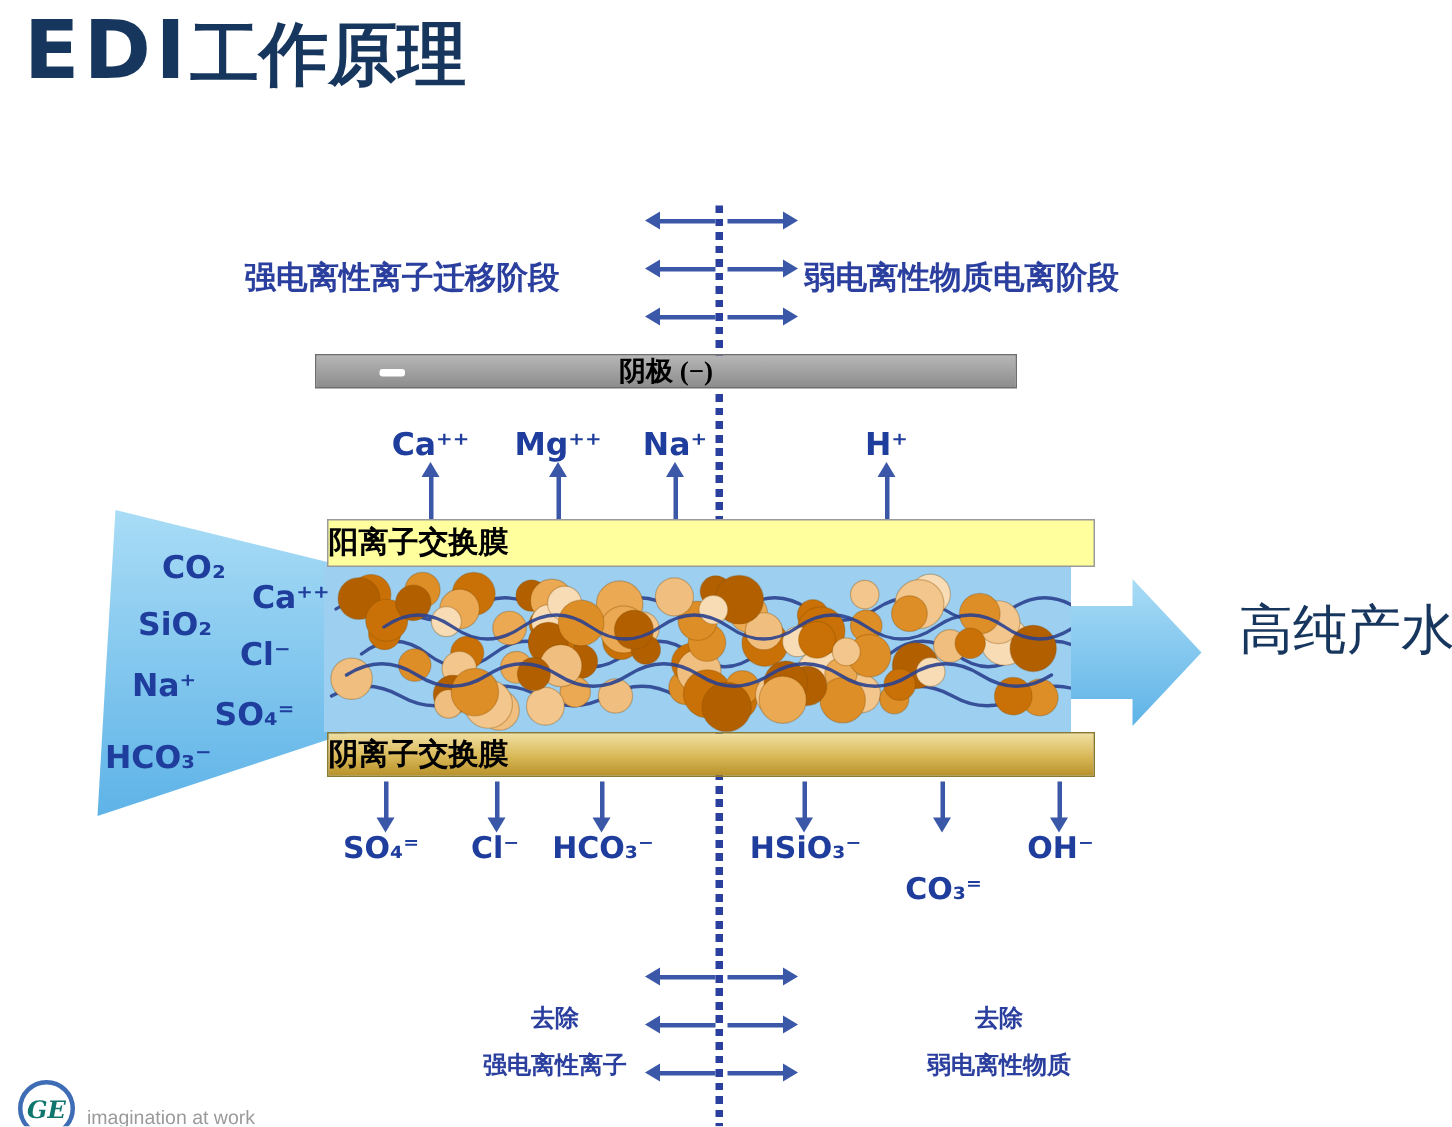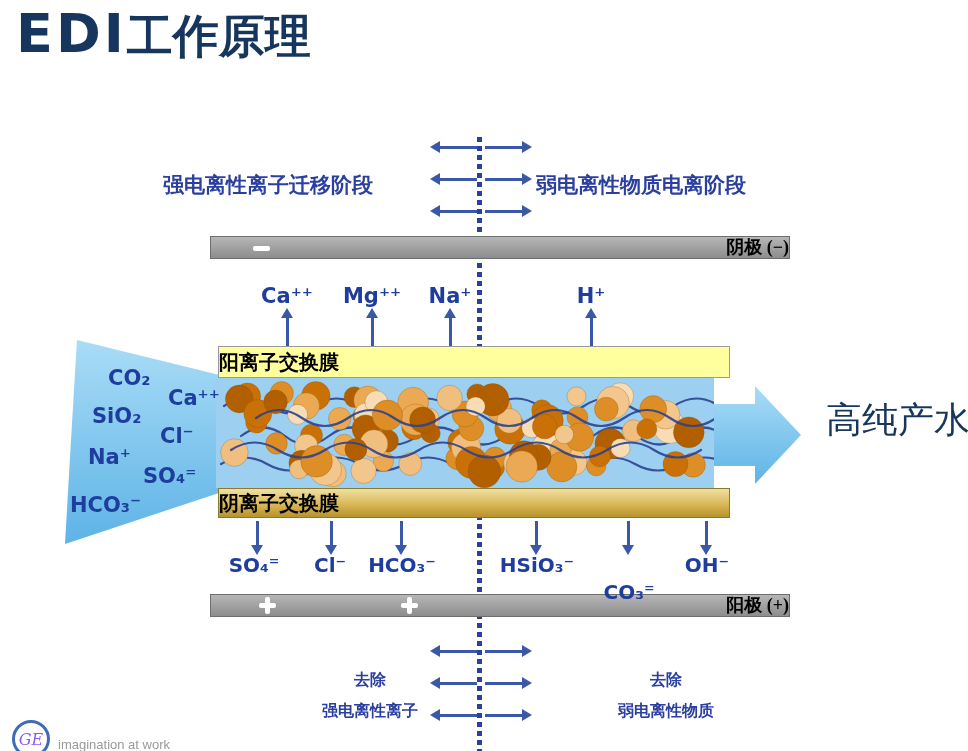--- a/index.html
+++ b/index.html
@@ -40,23 +40,23 @@
     content:''; position:absolute; top:-9px; left:-5px;
     border-left:6.5px solid transparent; border-right:6.5px solid transparent; border-bottom:10px solid #3A57A8;
   }
   .v-arrow.down::after {
     content:''; position:absolute; bottom:-9px; left:-5px;
     border-left:6.5px solid transparent; border-right:6.5px solid transparent; border-top:10px solid #3A57A8;
   }
 
   
   .electrode {
-    position:absolute; left:210px; width:580px; height:23px;
+    position:absolute; left:210px; width:468px; height:23px;
     background:linear-gradient(#b6b6b6, #8d8d8d); border:1px solid #6e6e6e;
-    z-index:4; text-align:right; font-size:18px; font-weight:700; color:#000; line-height:21px;
+    z-index:4; text-align:center; font-size:18px; font-weight:700; color:#000; line-height:21px;
   }
   .minus-icon { position:absolute; left:42px; top:9px; width:17px; height:5px; background:#fff; border-radius:2px; }
   .plus-icon { position:absolute; width:17px; height:17px; top:2px; }
   .plus-icon::before { content:''; position:absolute; left:0; top:6px; width:17px; height:5px; background:#fff; border-radius:2px; }
   .plus-icon::after  { content:''; position:absolute; left:6px; top:0; width:5px; height:17px; background:#fff; border-radius:2px; }
 
   
   .membrane {
     position:absolute; left:218px; width:512px; z-index:4;
     font-weight:700; font-size:20px; color:#000;
@@ -76,21 +76,21 @@
   .block-label { position:absolute; text-align:center; color:#2B3F9E; font-size:16px; font-weight:600; line-height:31px; z-index:5; }
 
   .product-label { position:absolute; left:826px; top:396px; font-size:36px; font-weight:400; color:#16365D; z-index:5; white-space:nowrap; }
 
   
   .ge-circle {
     position:absolute; left:12px; top:720px; width:38px; height:38px;
     border:3px solid #3E6DB5; border-radius:50%;
     display:flex; align-items:center; justify-content:center; z-index:6; background:#fff;
   }
-  .ge-circle span { font-family:"DejaVu Serif", serif; font-style:italic; font-weight:normal; font-size:16px; color:#8b5cf6; }
+  .ge-circle span { font-family:"DejaVu Serif", serif; font-style:italic; font-weight:bold; font-size:16px; color:#0f766e; }
   .tagline { position:absolute; left:58px; top:737px; font-family:"Liberation Sans", sans-serif; font-size:13px; color:#9a9a9a; z-index:6; }
 </style>
 </head>
 <body>
 
 <div id="stage">
 
   <div class="abs title">
     <span class="title-en">EDI</span><span class="title-zh">工作原理</span>
   </div>
@@ -265,25 +265,20 @@
   <div class="v-arrow down" style="left:535px;top:521px;height:25px;"></div>
   <div class="v-arrow down" style="left:627px;top:521px;height:25px;"></div>
   <div class="v-arrow down" style="left:705px;top:521px;height:25px;"></div>
   <div class="ion" style="left:254px;top:553px;font-size:20px;">SO₄⁼</div>
   <div class="ion" style="left:330px;top:553px;font-size:20px;">Cl⁻</div>
   <div class="ion" style="left:402px;top:553px;font-size:20px;">HCO₃⁻</div>
   <div class="ion" style="left:537px;top:553px;font-size:20px;">HSiO₃⁻</div>
   <div class="ion" style="left:629px;top:580px;font-size:20px;">CO₃⁼</div>
   <div class="ion" style="left:707px;top:553px;font-size:20px;">OH⁻</div>
 
-  <div class="electrode" style="top:594px;">
-    <span class="plus-icon" style="left:48px;"></span>
-    <span class="plus-icon" style="left:190px;"></span>
-    <span>阳极 (+)</span>
-  </div>
 
   <div class="h-arrow left" style="left:440px;top:650px;"></div>
   <div class="h-arrow right" style="left:485px;top:650px;"></div>
   <div class="h-arrow left" style="left:440px;top:682px;"></div>
   <div class="h-arrow right" style="left:485px;top:682px;"></div>
   <div class="h-arrow left" style="left:440px;top:714px;"></div>
   <div class="h-arrow right" style="left:485px;top:714px;"></div>
 
   <div class="block-label" style="left:272px;top:664px;width:196px;">
     <div>去除</div>

